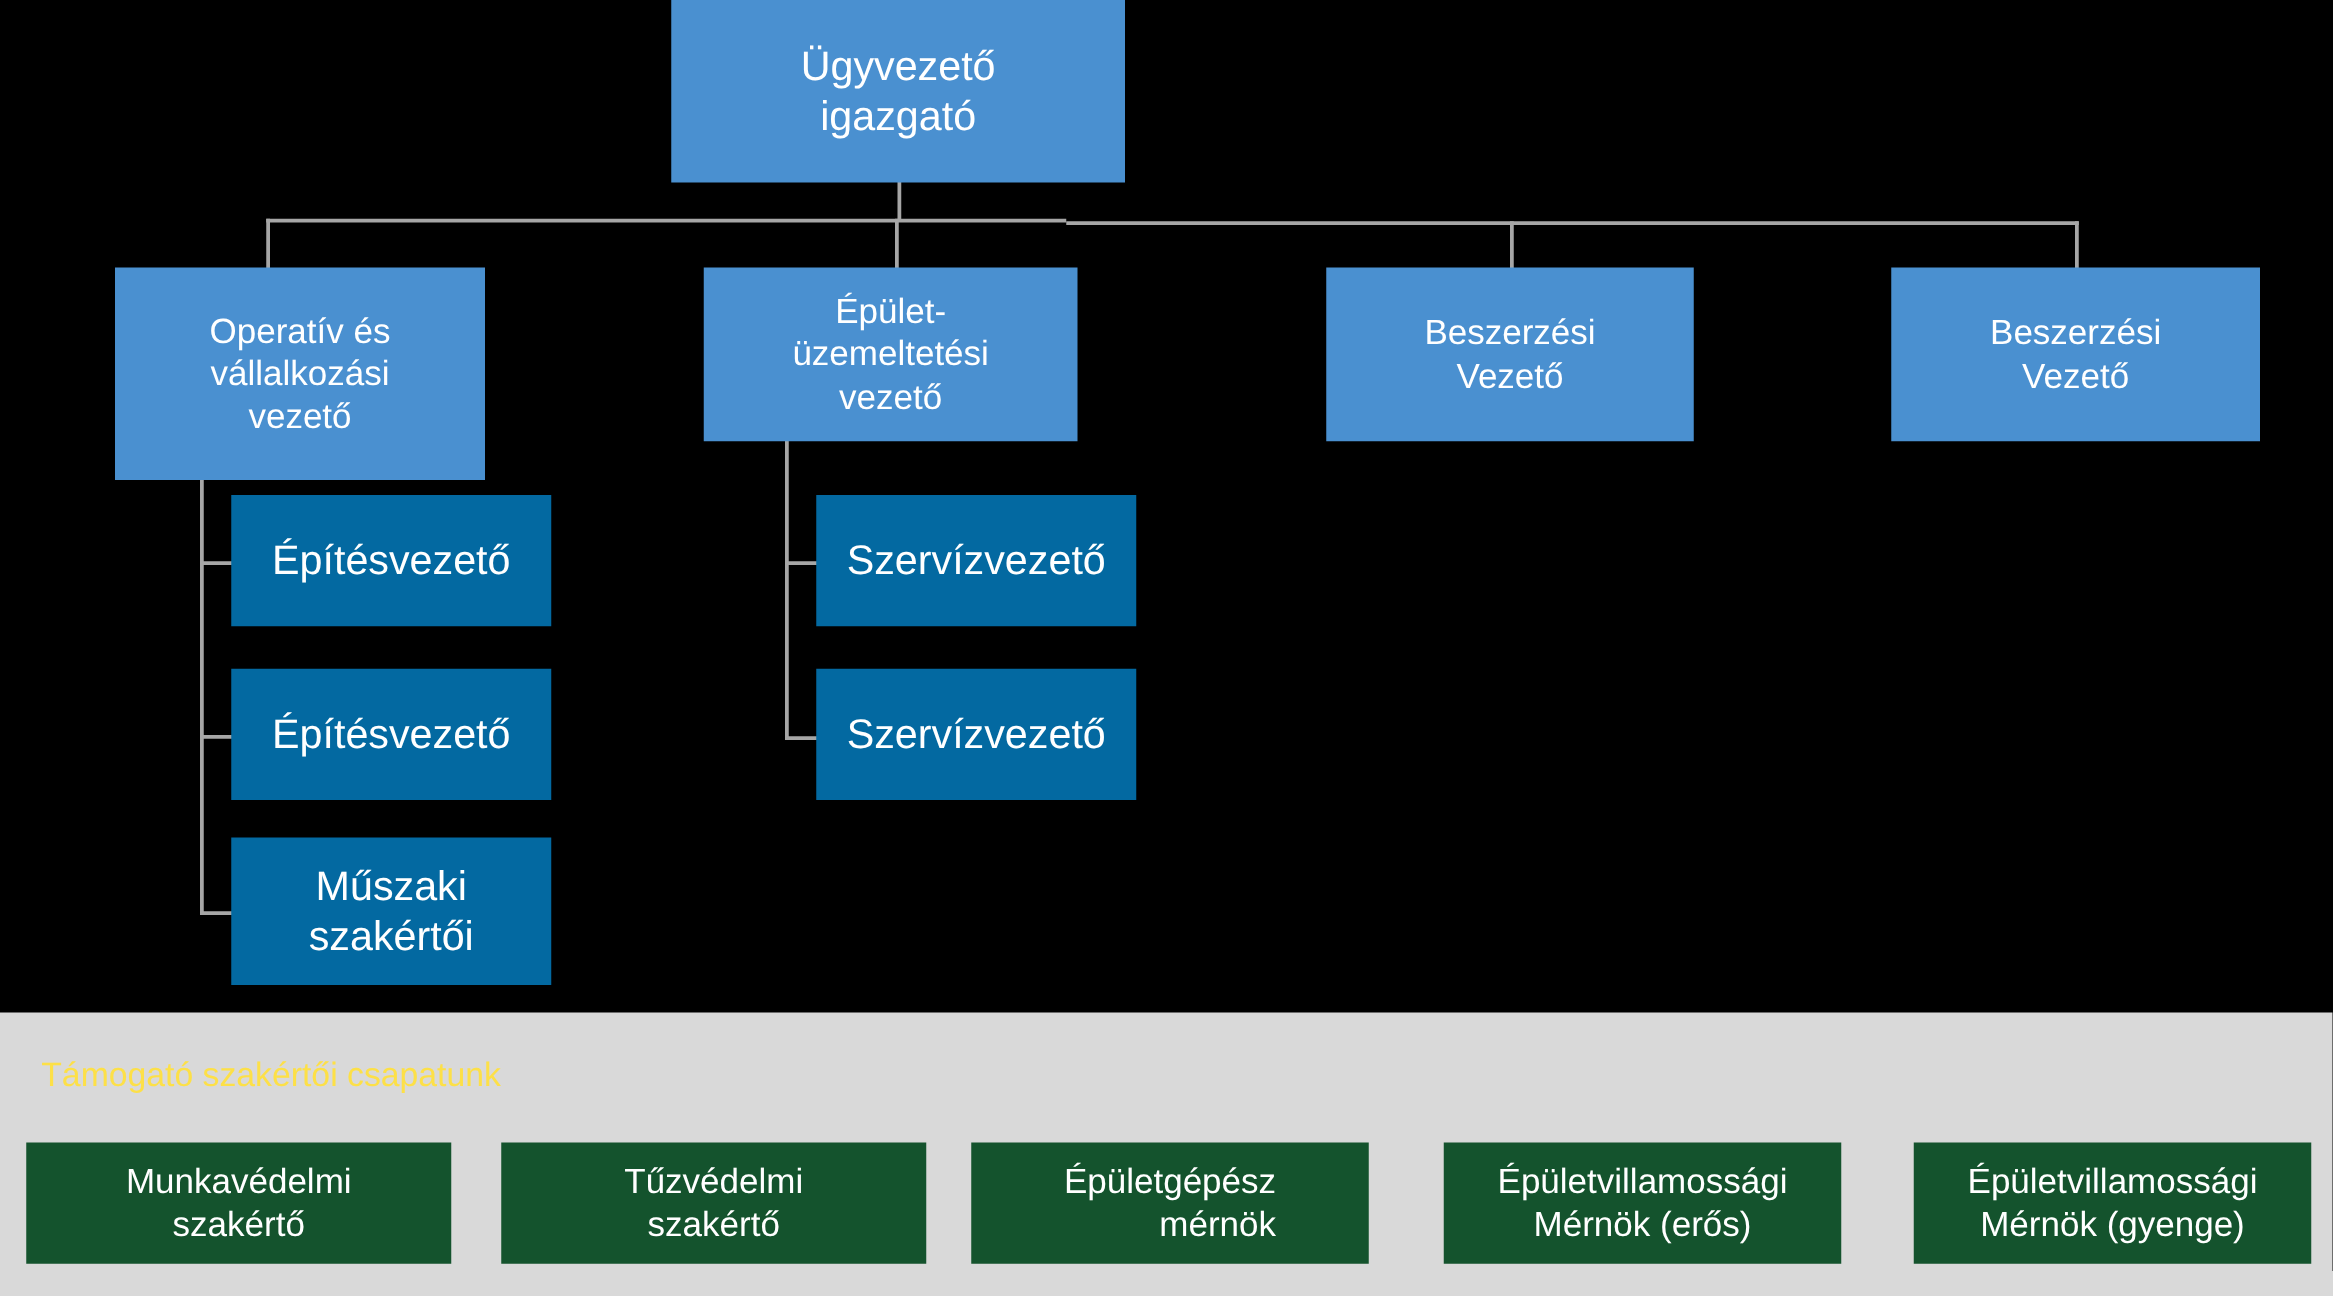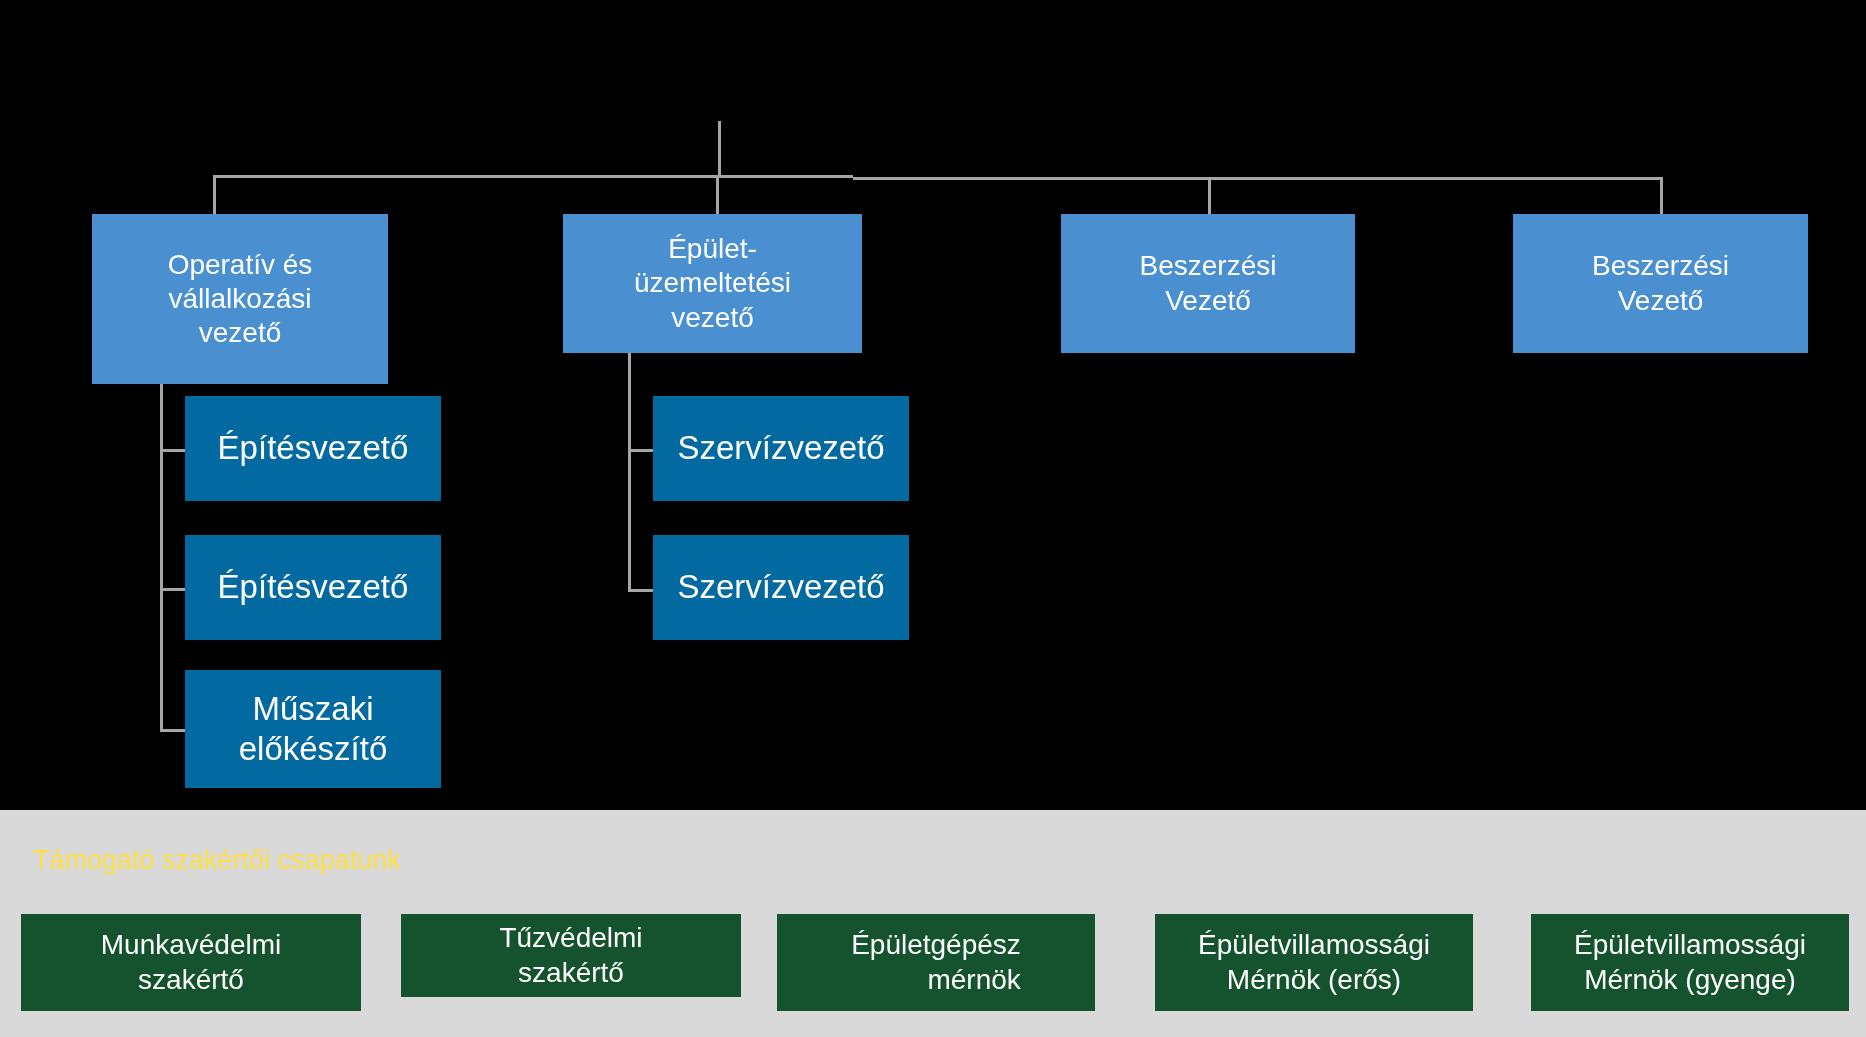--- a/index.html
+++ b/index.html
@@ -58,53 +58,55 @@
 
   <div class="ln v" style="left:160px;top:352px;height:380px;"></div>
   <div class="ln h" style="left:160px;top:449px;width:30px;"></div>
   <div class="ln h" style="left:160px;top:588px;width:30px;"></div>
   <div class="ln h" style="left:160px;top:729px;width:30px;"></div>
 
   <div class="ln v" style="left:628px;top:352px;height:240px;"></div>
   <div class="ln h" style="left:628px;top:449px;width:28px;"></div>
   <div class="ln h" style="left:628px;top:589px;width:28px;"></div>
 
+  <div class="node lvl1" style="left:537px;top:0px;width:363px;height:146px;">Ügyvezető
+igazgató</div>
 
   <div class="node lvl2" style="left:92px;top:214px;width:296px;height:170px;">Operatív és
 vállalkozási
 vezető</div>
 
   <div class="node lvl2" style="left:563px;top:214px;width:299px;height:139px;">Épület-
 üzemeltetési
 vezető</div>
 
   <div class="node lvl2" style="left:1061px;top:214px;width:294px;height:139px;">Beszerzési
 Vezető</div>
 
   <div class="node lvl2" style="left:1513px;top:214px;width:295px;height:139px;">Beszerzési
 Vezető</div>
 
   <div class="node lvl3" style="left:185px;top:396px;width:256px;height:105px;">Építésvezető</div>
 
   <div class="node lvl3" style="left:185px;top:535px;width:256px;height:105px;">Építésvezető</div>
 
   <div class="node lvl3" style="left:185px;top:670px;width:256px;height:118px;">Műszaki
-előkészítő</div>
+szakértői</div>
 
   <div class="node lvl3" style="left:653px;top:396px;width:256px;height:105px;">Szervízvezető</div>
 
   <div class="node lvl3" style="left:653px;top:535px;width:256px;height:105px;">Szervízvezető</div>
 
   <div id="support-band"></div>
   <div id="support-title">Támogató szakértői csapatunk</div>
 
   <div class="node support" style="left:21px;top:914px;width:340px;height:97px;">Munkavédelmi
 szakértő</div>
 
-  <div class="node support" style="left:401px;top:914px;width:340px;height:83px;">Tűzvédelmi
+  <div class="node support" style="left:401px;top:914px;width:340px;height:97px;">Tűzvédelmi
 szakértő</div>
 
   <div class="node support" style="left:777px;top:914px;width:318px;height:97px;text-align:right;">Épületgépész
 mérnök</div>
 
   <div class="node support" style="left:1155px;top:914px;width:318px;height:97px;">Épületvillamossági
 Mérnök (erős)</div>
 
   <div class="node support" style="left:1531px;top:914px;width:318px;height:97px;">Épületvillamossági
 Mérnök (gyenge)</div>

